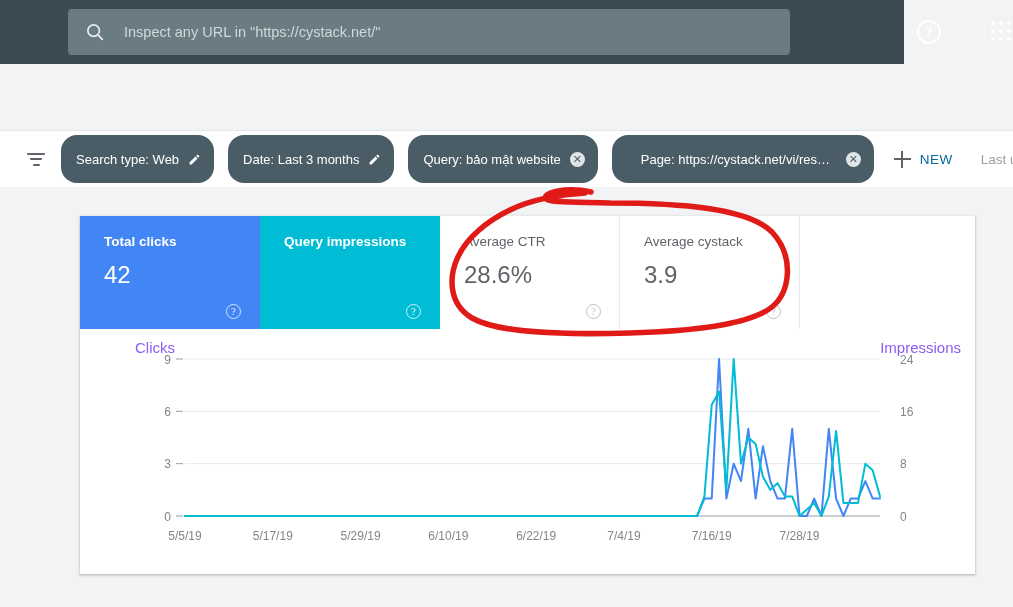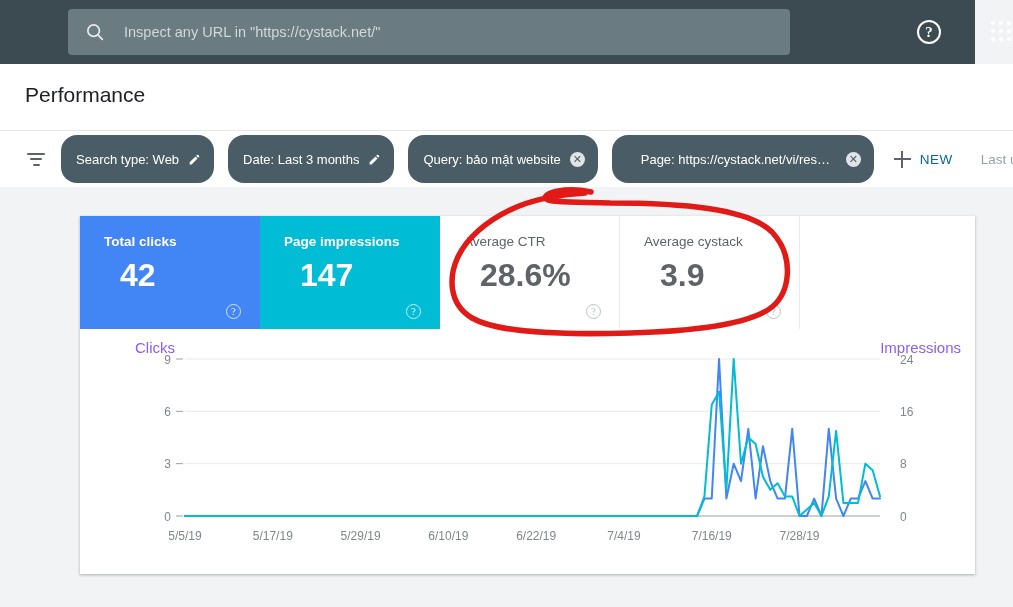--- a/index.html
+++ b/index.html
@@ -7,21 +7,21 @@
     width: 1013px; height: 607px;
     overflow: hidden;
     background: #f1f3f4;
     font-family: "Liberation Sans", sans-serif;
     -webkit-font-smoothing: antialiased;
   }
   #root { position: relative; width: 1013px; height: 607px; overflow: hidden; }
 
   
   .topbar {
-    position: absolute; left: 0; top: 0; width: 975px; height: 64px;
+    position: absolute; left: 0; top: 0; width: 904px; height: 64px;
     background: #3c4b52;
   }
   .searchbox {
     position: absolute; left: 68px; top: 9px; width: 722px; height: 46px;
     background: #6b7b82; border-radius: 4px;
     display: flex; align-items: center;
   }
   .search-icon { margin-left: 16px; width: 22px; height: 22px; flex: 0 0 auto; }
   .search-icon svg { display: block; }
   .search-placeholder {
@@ -119,21 +119,21 @@
   .cards { display: flex; height: 113px; }
   .card {
     position: relative; flex: 0 0 180px; padding: 18px 16px 0 24px;
     border-right: 1px solid #e8eaed; cursor: pointer;
   }
   .card.blank { flex: 1 1 auto; border-right: none; cursor: default; }
   .card.sel-blue { background: #4285f4; border-right-color: #4285f4; }
   .card.sel-teal { background: #00bcd4; border-right-color: #00bcd4; }
   .card-label { font-size: 13.5px; color: #5f6368; font-weight: 400; }
   .card.sel-blue .card-label, .card.sel-teal .card-label { color: #ffffff; font-weight: bold; }
-  .card-value { margin-top: 6px; font-size: 32px; color: #5f6368; font-weight: 700; line-height: 40px; margin-left: 16px; }
+  .card-value { margin-top: 6px; font-size: 24px; color: #5f6368; font-weight: 400; line-height: 40px; }
   .card.sel-blue .card-value, .card.sel-teal .card-value { color: #ffffff; }
   .q-icon {
     position: absolute; right: 18px; bottom: 10px;
     width: 15px; height: 15px; border-radius: 50%;
     border: 1px solid #bdc1c6; color: #bdc1c6;
     font-size: 11px; line-height: 13px; text-align: center;
     font-family: "Liberation Serif", serif;
   }
   .card.sel-blue .q-icon, .card.sel-teal .q-icon { border-color: rgba(255,255,255,.75); color: rgba(255,255,255,.9); }
 
@@ -171,23 +171,20 @@
         <i></i>
         <i></i>
         <i></i>
         <i></i>
         <i></i>
         <i></i>
         <i></i>
     </div>
   </div>
 
-  <div class="titleband">
-    <div class="page-title">Performance</div>
-  </div>
   <div class="band-divider"></div>
 
   <div class="filterbar">
     <span class="filter-icon">
         <i></i>
         <i></i>
         <i></i>
       </span>
 
     <div class="chip">
@@ -230,22 +227,21 @@
     <div class="panel">
 
       <div class="cards">
         <div class="card sel-blue">
           <div class="card-label">Total clicks</div>
           <div class="card-value">42</div>
           <div class="q-icon">?</div>
         </div>
 
         <div class="card sel-teal">
-          <div class="card-label">Page impressions</div>
-          <div class="card-value">147</div>
+          <div class="card-label">Query impressions</div>
           <div class="q-icon">?</div>
         </div>
 
         <div class="card">
           <div class="card-label">Average CTR</div>
           <div class="card-value">28.6%</div>
           <div class="q-icon">?</div>
         </div>
 
         <div class="card">

